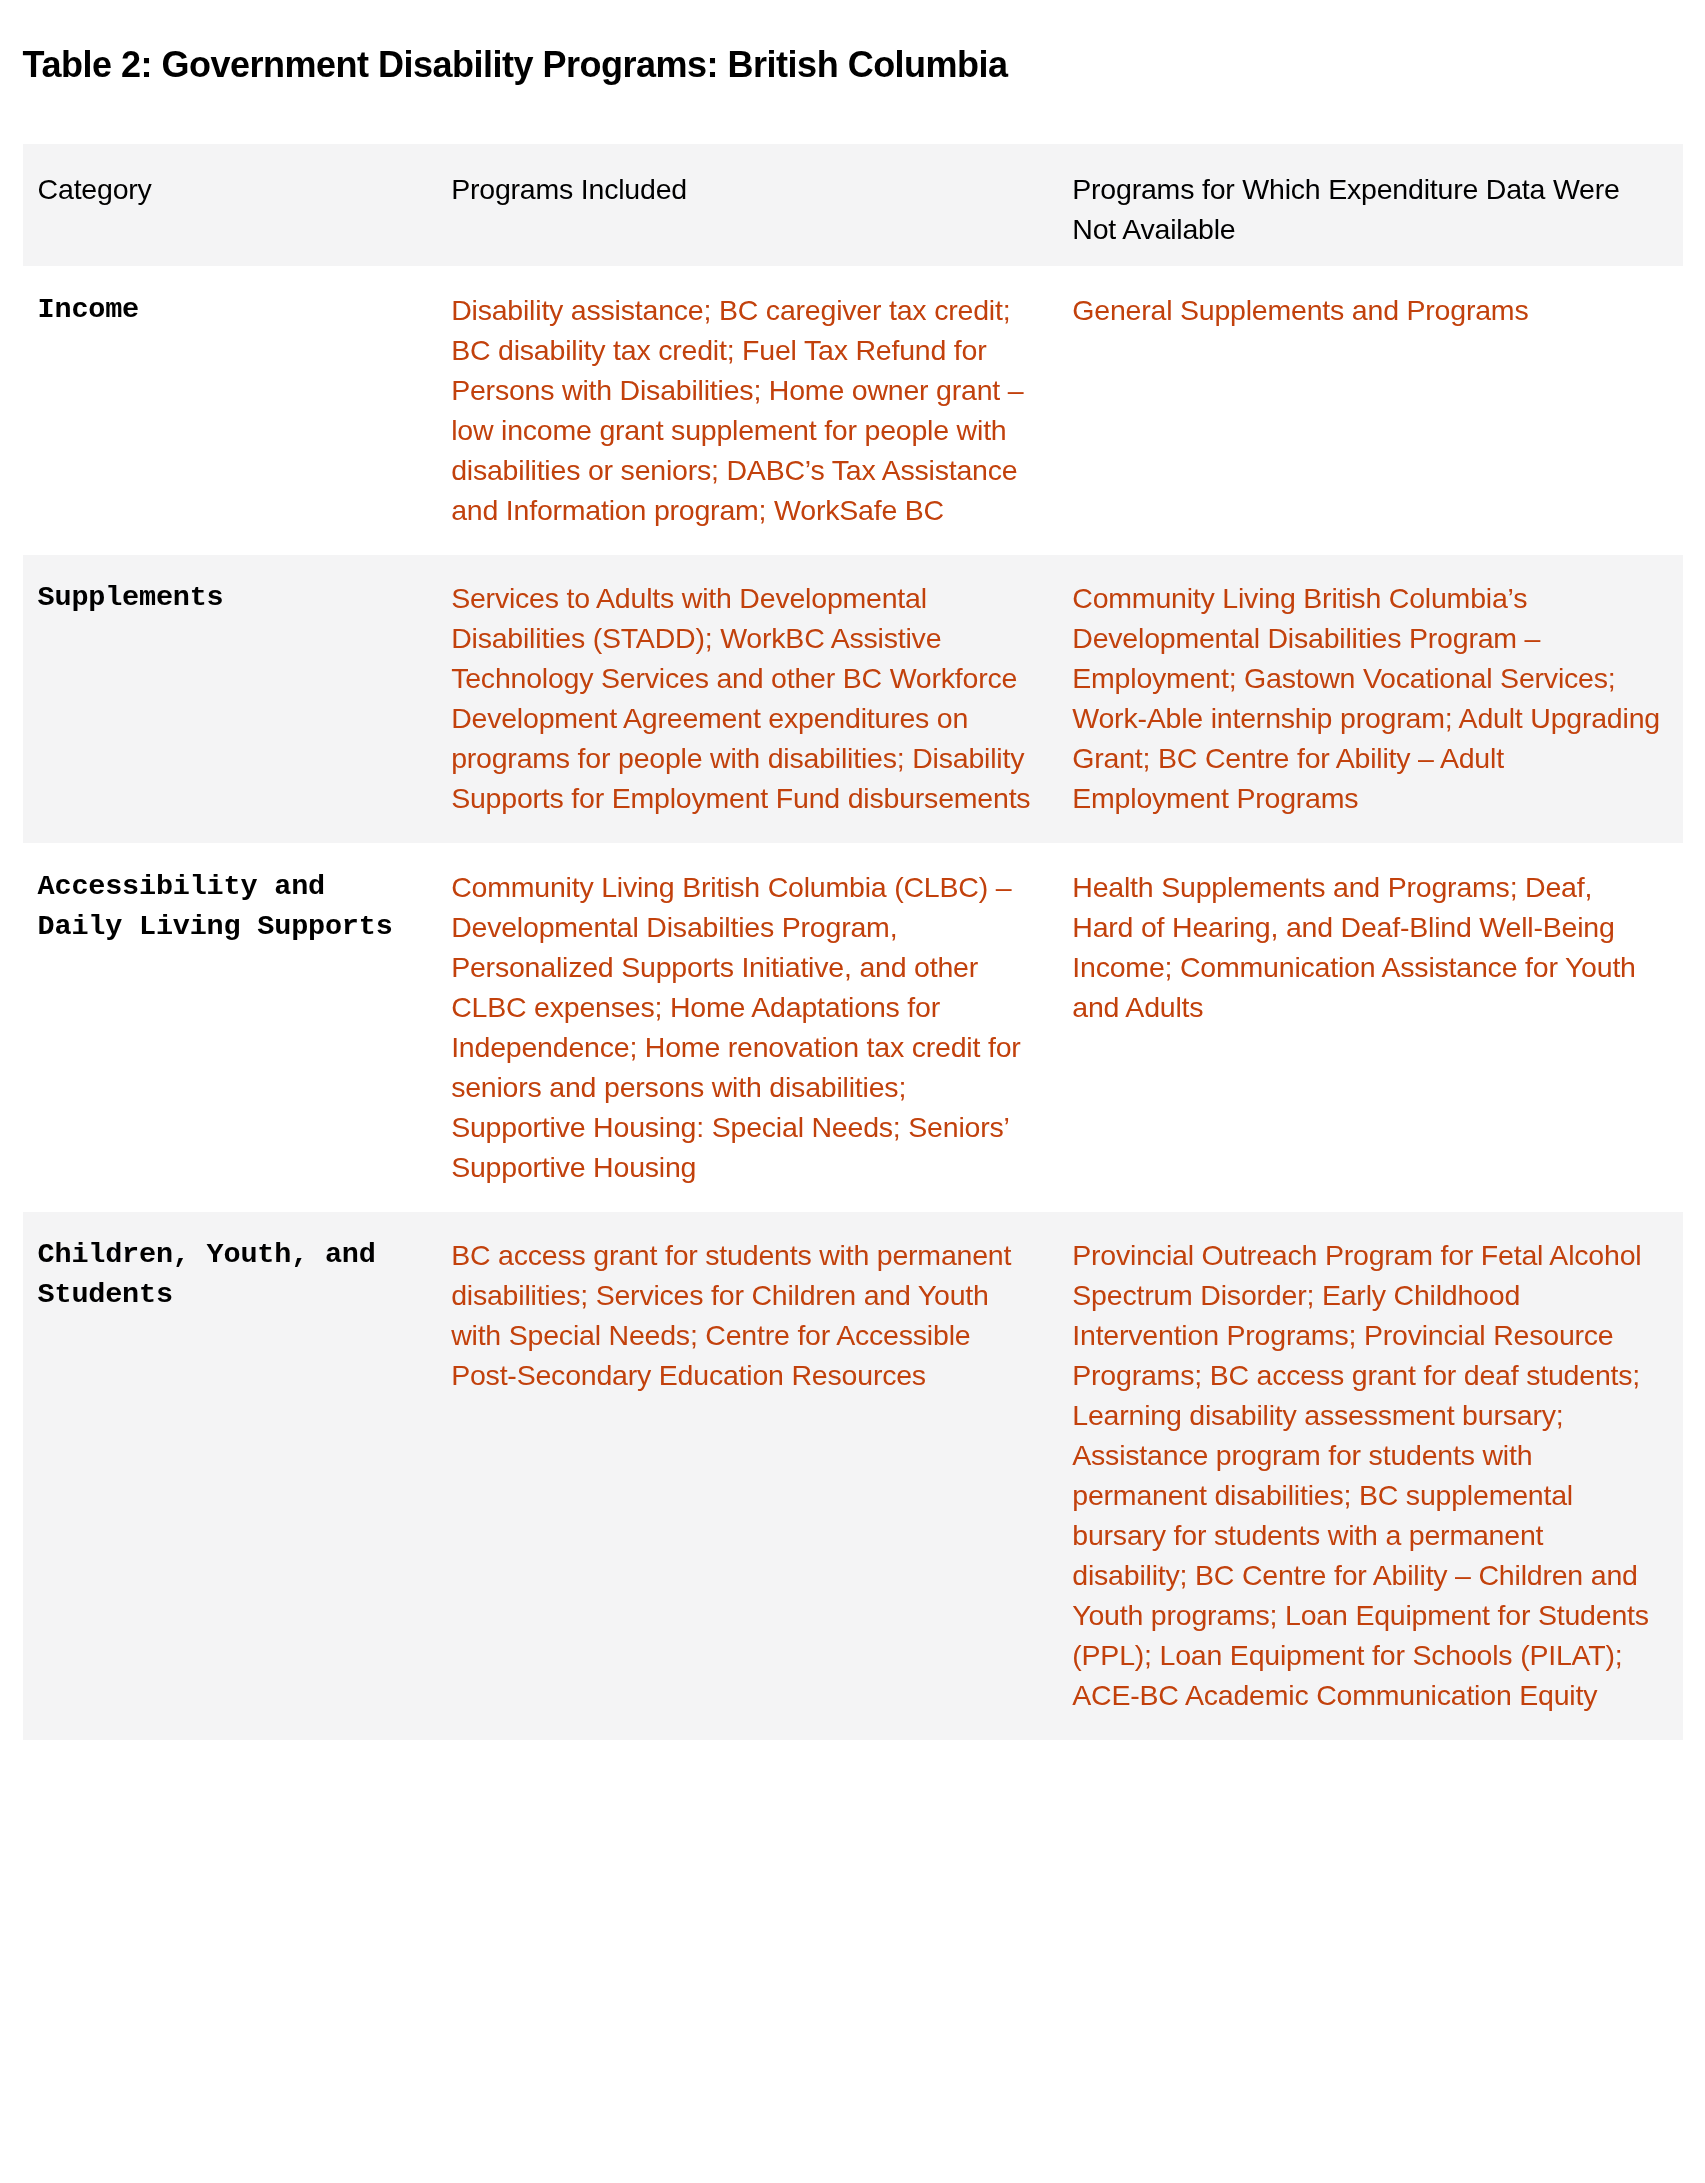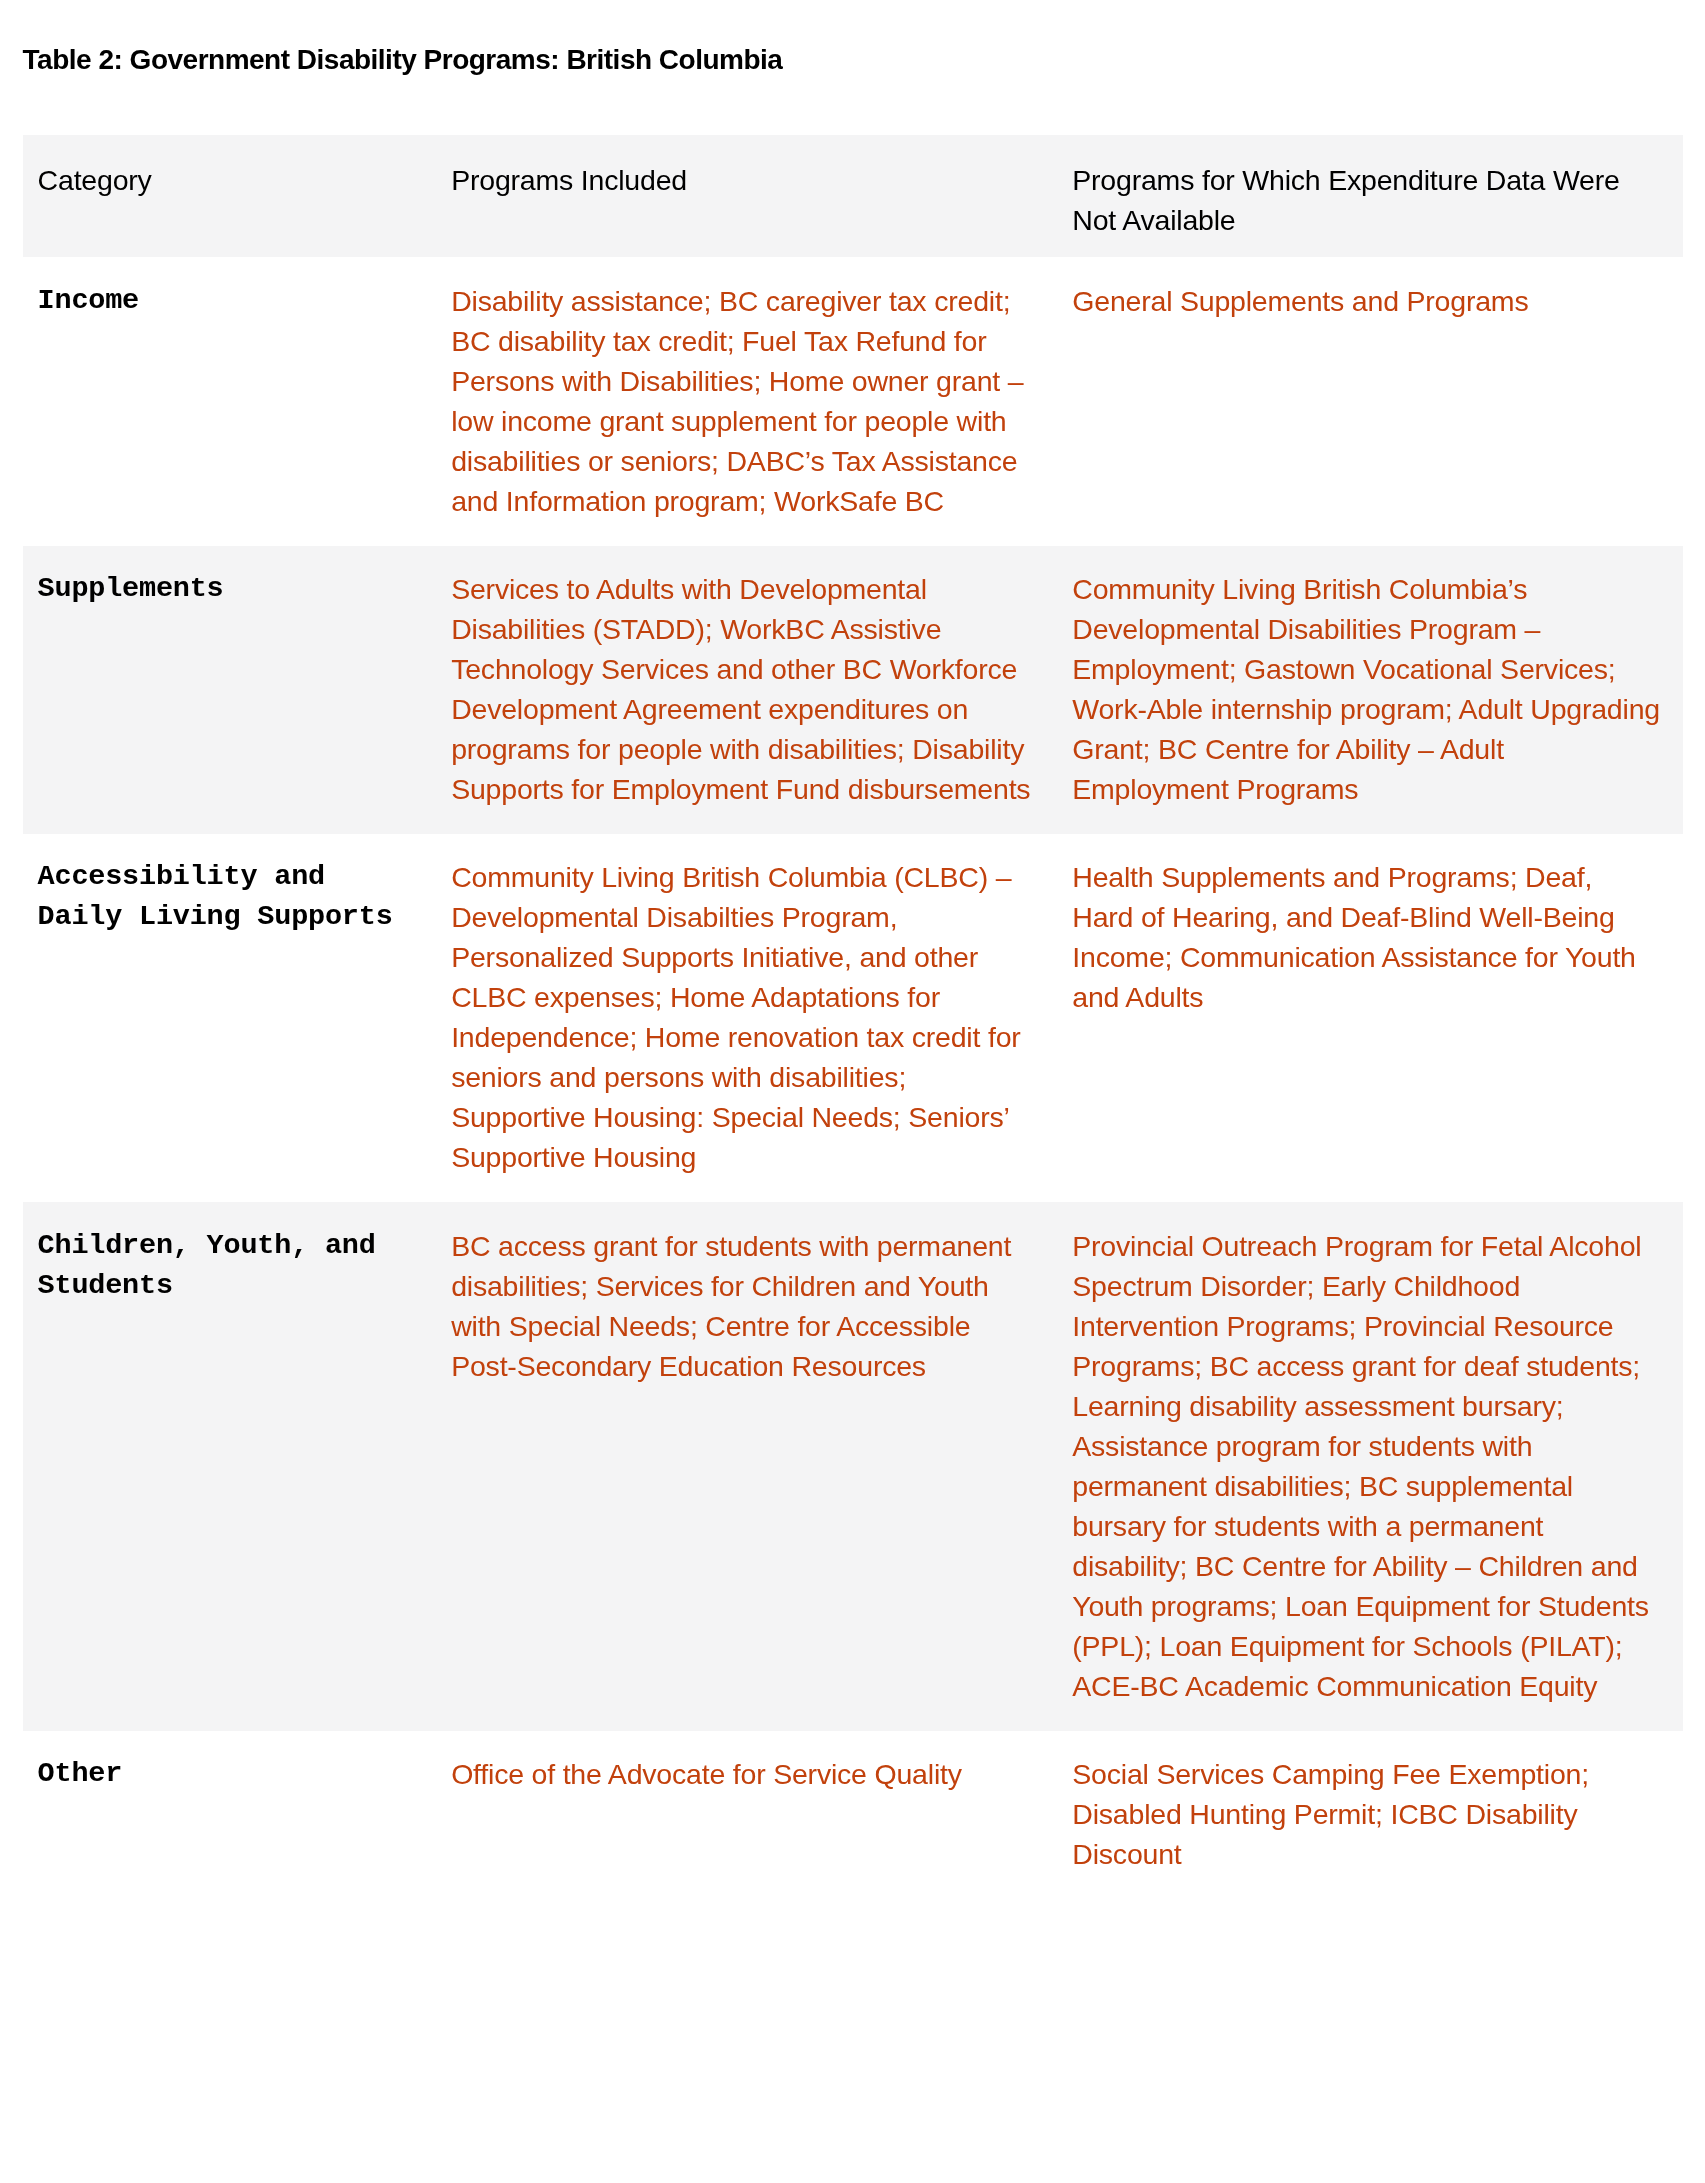--- a/index.html
+++ b/index.html
@@ -12,21 +12,21 @@
     height: 2183px;
     overflow: hidden;
     font-family: "Liberation Sans", sans-serif;
     color: #161616;
     -webkit-font-smoothing: antialiased;
   }
   .page {
     padding: 0 22.6px;
   }
   .title {
-    font-size: 28px;
+    font-size: 36px;
     line-height: 1.15;
     font-weight: 700;
     color: #000000;
     letter-spacing: -0.5px;
     margin: 44px 0 0 0;
   }
   table.gov-table {
     width: 100%;
     border-collapse: collapse;
     table-layout: fixed;
@@ -95,22 +95,17 @@
       <tr>
         <td class="category">Accessibility and Daily Living Supports</td>
         <td>Community Living British Columbia (CLBC) – Developmental Disabilties Program, Personalized Supports Initiative, and other CLBC expenses; Home Adaptations for Independence; Home renovation tax credit for seniors and persons with disabilities; Supportive Housing: Special Needs; Seniors’ Supportive Housing</td>
         <td>Health Supplements and Programs; Deaf, Hard of Hearing, and Deaf-Blind Well-Being Income; Communication Assistance for Youth and Adults</td>
       </tr>
       <tr>
         <td class="category">Children, Youth, and Students</td>
         <td>BC access grant for students with permanent disabilities; Services for Children and Youth with Special Needs; Centre for Accessible Post-Secondary Education Resources</td>
         <td>Provincial Outreach Program for Fetal Alcohol Spectrum Disorder; Early Childhood Intervention Programs; Provincial Resource Programs; BC access grant for deaf students; Learning disability assessment bursary; Assistance program for students with permanent disabilities; BC supplemental bursary for students with a permanent disability; BC Centre for Ability – Children and Youth programs; Loan Equipment for Students (PPL); Loan Equipment for Schools (PILAT); ACE-BC Academic Communication Equity</td>
       </tr>
-      <tr>
-        <td class="category">Other</td>
-        <td>Office of the Advocate for Service Quality</td>
-        <td>Social Services Camping Fee Exemption; Disabled Hunting Permit; ICBC Disability Discount</td>
-      </tr>
     </tbody>
   </table>
 
 </div>
 
 
 </body></html>

